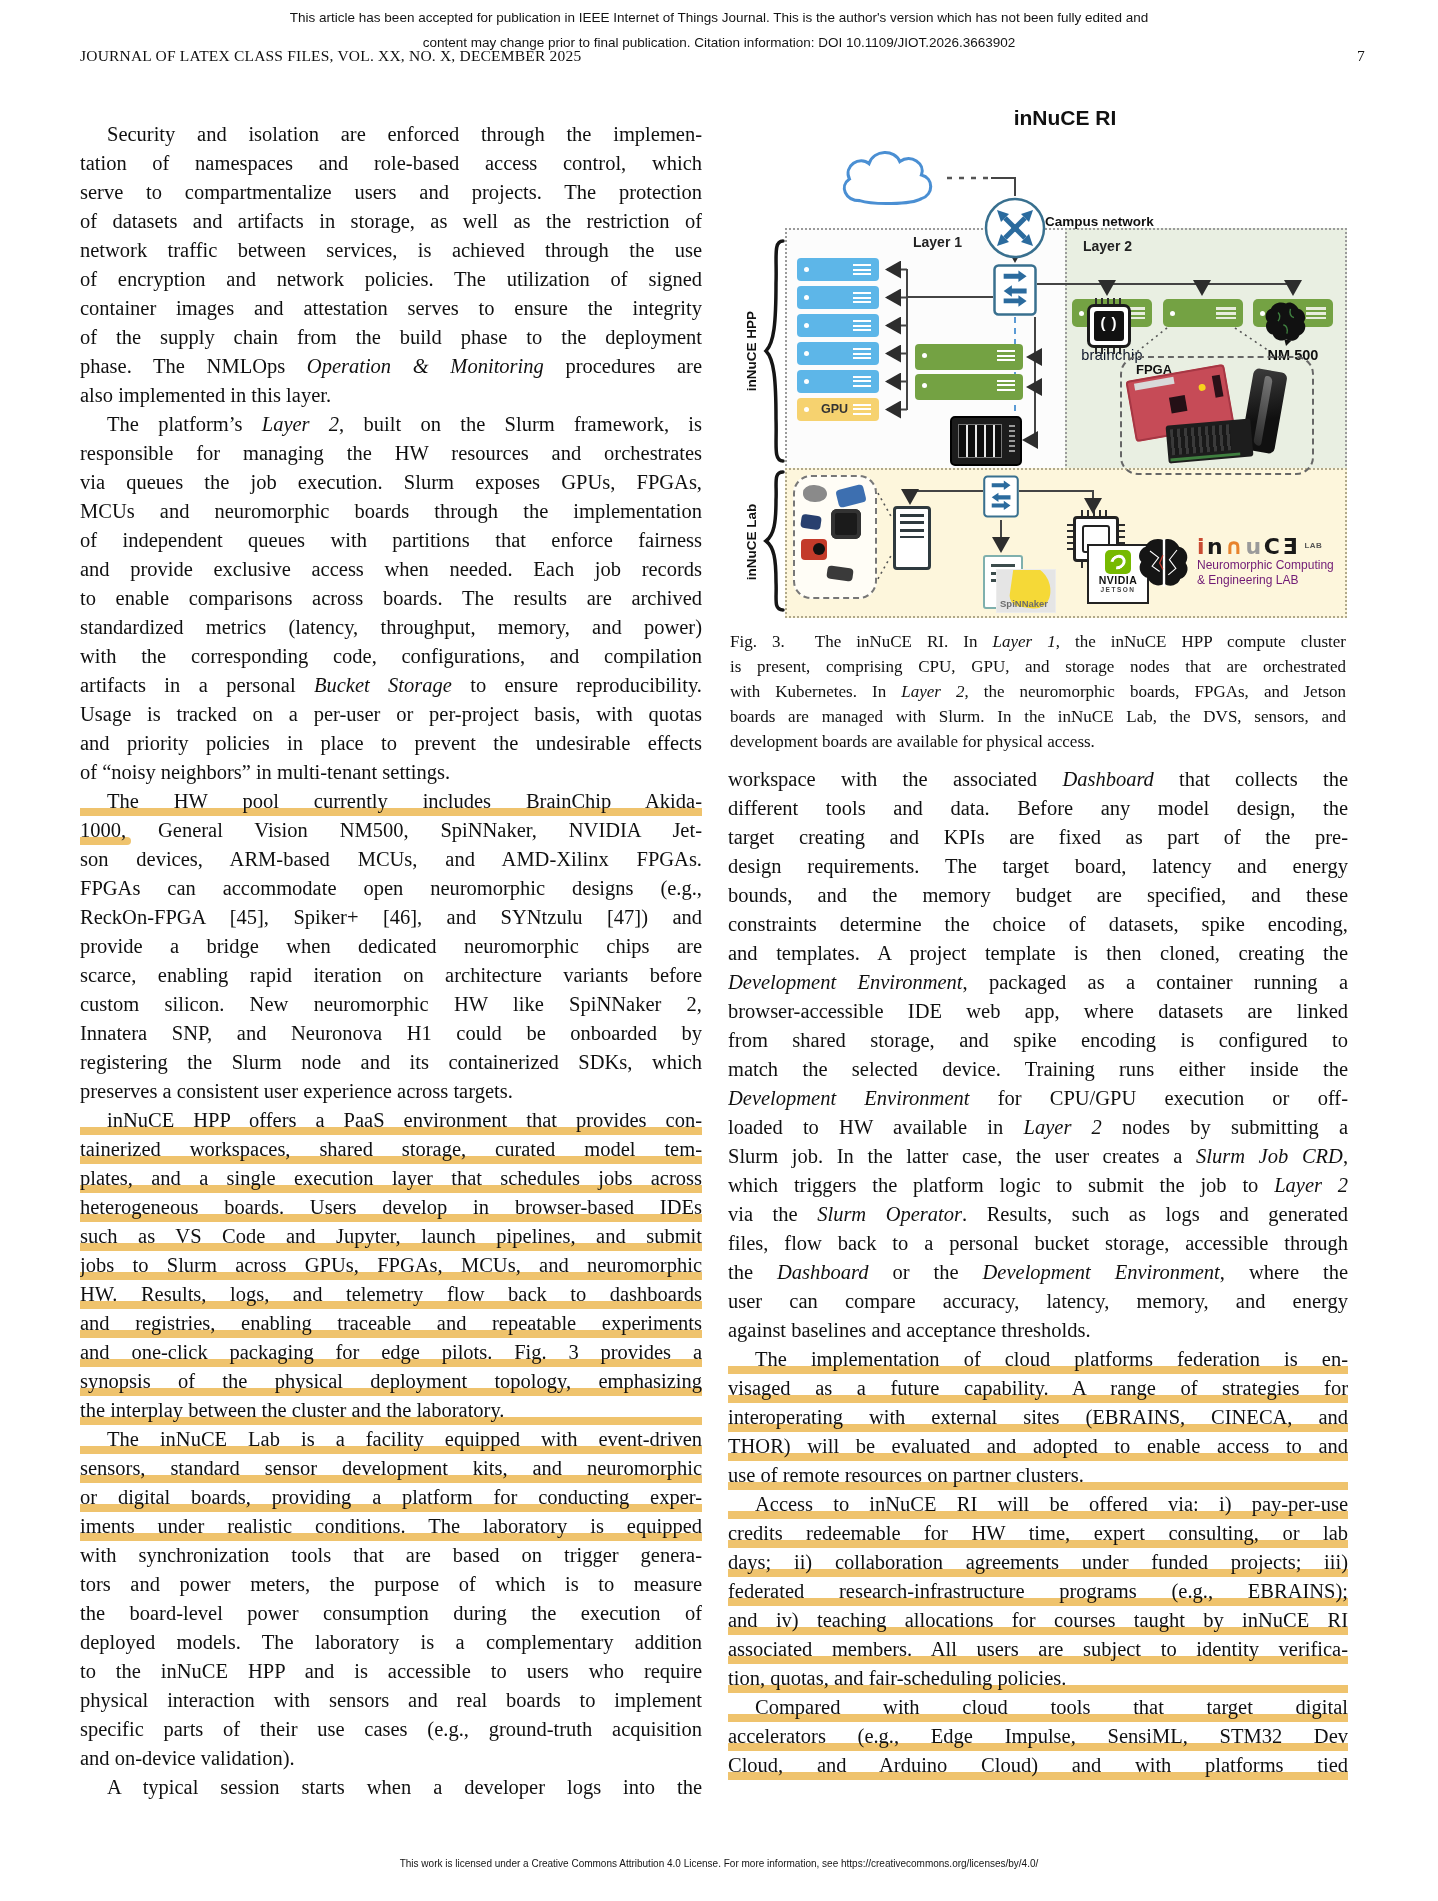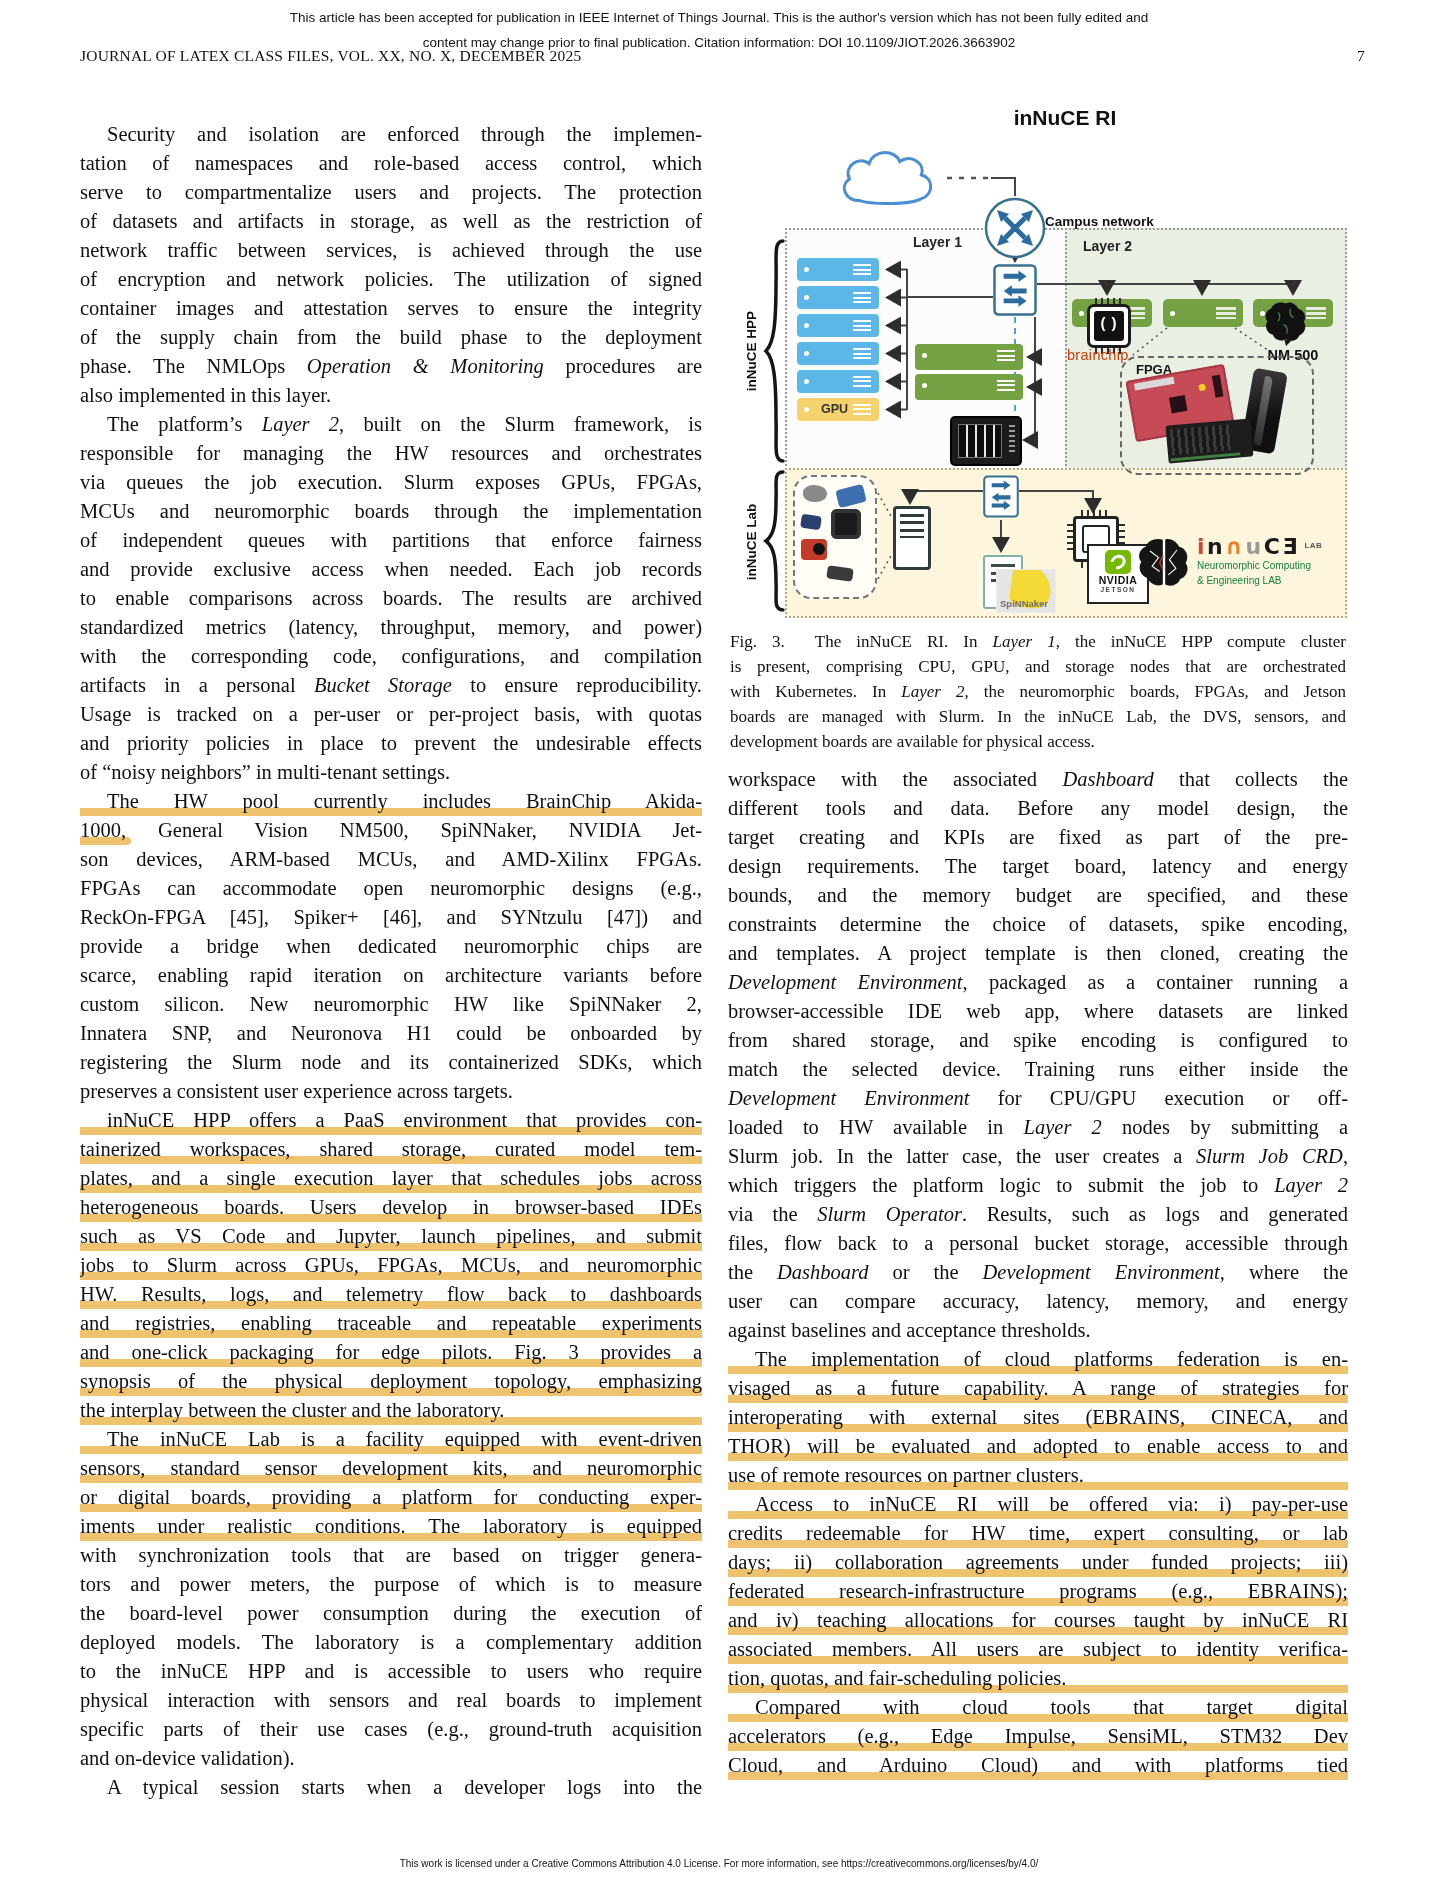--- a/index.html
+++ b/index.html
@@ -80,21 +80,21 @@
   .jchip .inner{position:absolute;inset:6px;border:2.5px solid #222;border-radius:3px;background:#fff}
   .nvbox{width:58px;height:56px;background:#fff;border:2px solid #222;text-align:center}
   .nveye{width:26px;height:24px;background:#76b900;border-radius:5px;margin:4px auto 1px;position:relative}
   .nveye::before{content:"";position:absolute;inset:5px;border:3px solid #fff;border-radius:50%;
                  border-left-color:transparent;transform:rotate(-35deg)}
   .nvname{font-size:10.5px;font-weight:bold;letter-spacing:.5px;color:#111;line-height:11px}
   .jetson{font-size:6.5px;font-weight:bold;letter-spacing:1.5px;color:#444}
 
   .senbox{width:80px;height:120px;border:2px dashed #777;border-radius:18px;background:#fffdf6}
   .blob{position:absolute;border-radius:4px}
-  .chiptext{font-size:14.5px;color:#c2410c;letter-spacing:.3px;text-align:left}
+  .chiptext{font-size:14.5px;color:#0f172a;letter-spacing:.3px;text-align:center}
   .nmtext{font-size:14.5px;font-weight:bold;color:#111;text-align:center}
   .fpgabox{width:190px;height:115px;border:2px dashed #666;border-radius:18px}
   .fpgalbl{font-weight:bold;font-size:13px;color:#111}
   .redboard{width:100px;height:62px;background:#c64b57;border-radius:4px;transform:rotate(-10deg);
             box-shadow:inset 0 0 0 2px #a63744}
   .redboard .rchip{position:absolute;left:40px;top:24px;width:16px;height:16px;background:#241016}
   .redboard .rstrip{position:absolute;left:8px;top:4px;width:40px;height:7px;background:#d9d9d9}
   .redboard .rstrip2{position:absolute;right:6px;top:10px;width:8px;height:22px;background:#2a1118}
   .redboard .rdot{position:absolute;right:22px;top:16px;width:7px;height:7px;border-radius:50%;background:#f7d21c}
   .gpucardv{width:34px;height:82px;background:linear-gradient(160deg,#3c3c3c,#101010 60%);
@@ -103,21 +103,21 @@
             background:linear-gradient(#777,#2a2a2a);border-radius:4px;transform:skewY(18deg)}
   .gpucardh{width:85px;height:38px;background:#1d1d1d;border-radius:3px;transform:rotate(-5deg)}
   .gpucardh::before{content:"";position:absolute;left:4px;top:4px;width:60px;height:26px;
             background:repeating-linear-gradient(90deg,#3a3a3a 0 3px,#191919 3px 7px)}
   .gpucardh::after{content:"";position:absolute;left:2px;bottom:2px;width:70px;height:3px;background:#3f7f3f}
 
   .vlabel{position:absolute;width:120px;height:16px;text-align:center;font-weight:bold;font-size:13.5px;
           color:#111;transform:rotate(-90deg);z-index:3;font-family:"Liberation Sans",sans-serif}
   .logoletters{font-size:22px;font-weight:bold;letter-spacing:2.5px;line-height:22px;font-family:"DejaVu Sans",sans-serif}
   .logolab{font-size:8px;font-weight:bold;color:#555;vertical-align:super;letter-spacing:.5px}
-  .logosub{font-size:10px;color:#15803d;line-height:15px}
+  .logosub{font-size:12px;color:#701a75;line-height:15px}
 </style>
 </head>
 <body>
 
 <div class="notice">
   <div>This article has been accepted for publication in IEEE Internet of Things Journal. This is the author's version which has not been fully edited and</div>
   <div>content may change prior to final publication. Citation information: DOI 10.1109/JIOT.2026.3663902</div>
 </div>
 <div class="jhead">
   <span class="pageno">7</span>

